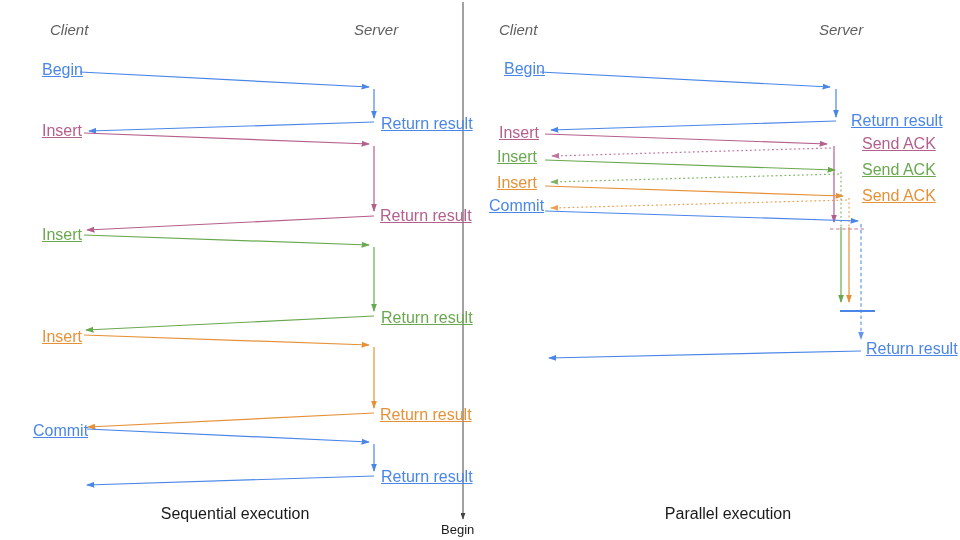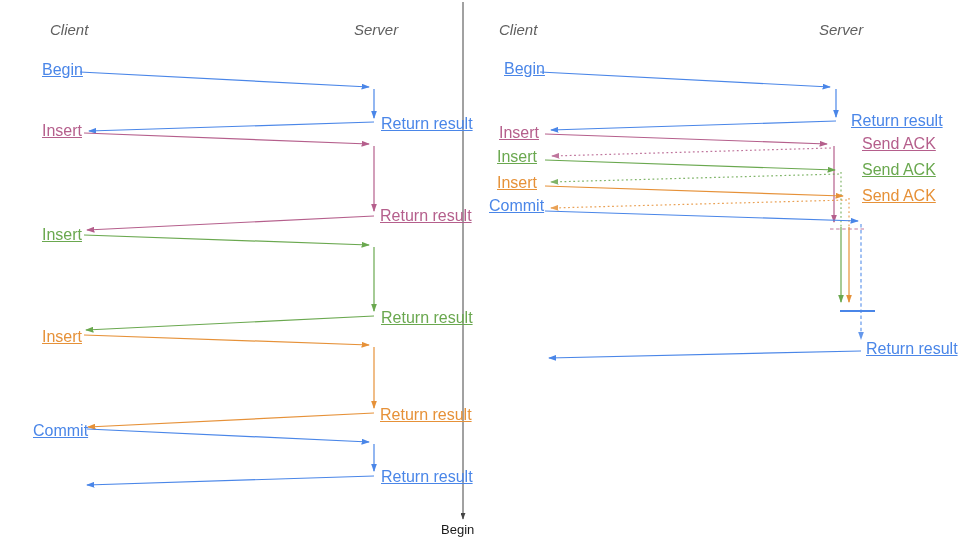--- a/index.html
+++ b/index.html
@@ -152,31 +152,33 @@
   <div class="lbl c-blue" style="left:381px;top:117px">Return result</div>
   <div class="lbl c-magenta" style="left:42px;top:124px">Insert</div>
   <div class="lbl c-magenta" style="left:380px;top:209px">Return result</div>
   <div class="lbl c-green" style="left:42px;top:228px">Insert</div>
   <div class="lbl c-green" style="left:381px;top:311px">Return result</div>
   <div class="lbl c-orange" style="left:42px;top:330px">Insert</div>
   <div class="lbl c-orange" style="left:380px;top:408px">Return result</div>
   <div class="lbl c-blue" style="left:33px;top:424px">Commit</div>
   <div class="lbl c-blue" style="left:381px;top:470px">Return result</div>
 
+  <div class="caption" style="left:135px">Sequential execution</div>
 
   <div class="hdr" style="left:499px;top:21px">Client</div>
   <div class="hdr" style="left:819px;top:21px">Server</div>
 
   <div class="lbl c-blue" style="left:504px;top:62px">Begin</div>
   <div class="lbl c-blue" style="left:851px;top:114px">Return result</div>
   <div class="lbl c-magenta" style="left:499px;top:126px">Insert</div>
   <div class="lbl c-magenta" style="left:862px;top:137px">Send ACK</div>
   <div class="lbl c-green" style="left:497px;top:150px">Insert</div>
   <div class="lbl c-green" style="left:862px;top:163px">Send ACK</div>
   <div class="lbl c-orange" style="left:497px;top:176px">Insert</div>
   <div class="lbl c-orange" style="left:862px;top:189px">Send ACK</div>
   <div class="lbl c-blue" style="left:489px;top:199px">Commit</div>
   <div class="lbl c-blue" style="left:866px;top:342px">Return result</div>
 
+  <div class="caption" style="left:628px">Parallel execution</div>
 
   <div class="time-lbl">Begin</div>
 
 </div>
 
 </body></html>

